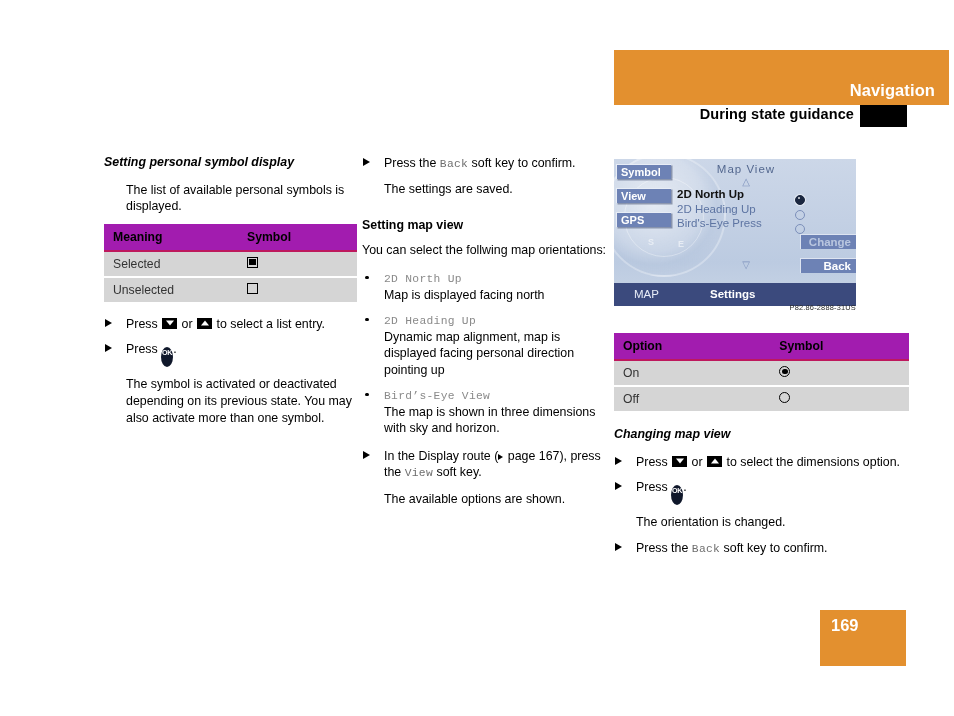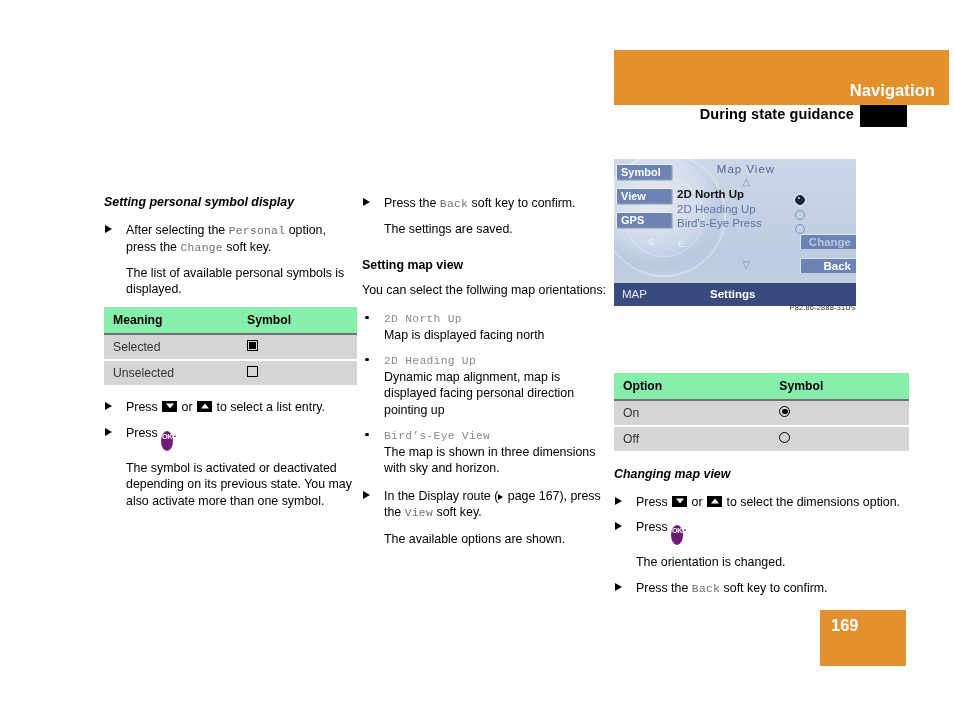--- a/index.html
+++ b/index.html
@@ -28,21 +28,21 @@
   }
   .hdr-sub-text{
     position:absolute;right:53px;top:1px;
     font-weight:bold;font-size:14.5px;color:#000;letter-spacing:.1px;
   }
   .hdr-blackbox{
     position:absolute;right:0px;top:0px;width:47px;height:22px;background:#000;
   }
 
   
-  .col{position:absolute;top:155px;margin-top:40px;}
+  .col{position:absolute;top:155px;}
   .col-1{left:104px;width:253px;}
   .col-2{left:362px;width:248px;}
   .col-3{left:614px;width:295px;}
 
   h3.sec{
     font-size:12.4px;font-weight:bold;font-style:italic;
     margin:0 0 11px 0;line-height:1.25;
   }
   h3.sec-plain{
     font-size:12.4px;font-weight:bold;font-style:normal;
@@ -86,35 +86,35 @@
     vertical-align:-1px;font-size:8px;margin:0 1px;
     position:relative;
   }
   .key .ar{
     position:absolute;left:50%;top:50%;transform:translate(-50%,-50%);
     width:0;height:0;
   }
   .key.down .ar{border-left:4px solid transparent;border-right:4px solid transparent;border-top:5px solid #fff;}
   .key.up .ar{border-left:4px solid transparent;border-right:4px solid transparent;border-bottom:5px solid #fff;}
   .okkey{
-    display:inline-block;background:#701a75;color:#fff;border-radius:50%;
+    display:inline-block;background:#0f172a;color:#fff;border-radius:50%;
     width:12px;height:20px;line-height:12px;text-align:center;
     font-size:7.2px;font-weight:bold;vertical-align:-2px;letter-spacing:-.3px;
   }
   .pgtri{
     display:inline-block;width:0;height:0;
     border-left:5px solid #000;border-top:3.6px solid transparent;
     border-bottom:3.6px solid transparent;vertical-align:0px;margin-right:1px;
   }
 
   
   table.tbl{border-collapse:collapse;width:100%;margin:3px 0 12px 0;}
   table.tbl th{
-    background:#86efac;text-align:left;font-size:12.2px;font-weight:bold;
-    padding:6px 0 6px 9px;border-bottom:2px solid #737373;
+    background:#a21caf;text-align:left;font-size:12.2px;font-weight:bold;
+    padding:6px 0 6px 9px;border-bottom:2px solid #be185d;
   }
   table.tbl td{
     background:#d5d5d5;text-align:left;font-size:12.2px;
     padding:5px 0 5px 9px;border-bottom:2px solid #ffffff;color:#333;
   }
   table.tbl .c2{width:47%;}
   .sq-sel{display:inline-block;width:9px;height:9px;border:1.6px solid #000;position:relative;}
   .sq-sel::after{content:"";position:absolute;inset:1.4px;background:#000;}
   .sq-un{display:inline-block;width:9px;height:9px;border:1.4px solid #000;}
   .rd-sel{display:inline-block;width:9px;height:9px;border:1.4px solid #000;border-radius:50%;position:relative;}
@@ -176,21 +176,21 @@
     position:absolute;right:0;width:56px;height:15px;
     background:#6d82b5;font-size:11.5px;font-weight:bold;
     line-height:15px;text-align:right;padding-right:5px;box-sizing:border-box;
     border-top:1px solid #dde4f1;border-left:1px solid #dde4f1;
   }
   .sk-change{top:75px;color:#b9c6df;}
   .sk-back{top:99px;color:#ffffff;}
   .shot-footer{
     position:absolute;left:0;right:0;bottom:0;height:23px;background:#3b4a7d;
   }
-  .shot-footer .f1{position:absolute;left:8px;top:5px;color:#e7ecf7;font-size:11.5px;}
+  .shot-footer .f1{position:absolute;left:20px;top:5px;color:#e7ecf7;font-size:11.5px;}
   .shot-footer .f2{position:absolute;left:96px;top:5px;color:#ffffff;font-size:11.5px;font-weight:bold;}
   .shot-cap{
     position:absolute;left:614px;top:303px;width:242px;text-align:right;
     font-family:"Liberation Sans", sans-serif;
     font-size:7.4px;color:#2a2a2a;letter-spacing:.2px;
   }
 
   
   .pgbox{
     position:absolute;left:820px;top:610px;width:86px;height:56px;background:#e3902f;
@@ -208,24 +208,20 @@
     <div class="hdr-title">Navigation</div>
   </div>
   <div class="hdr-sub">
     <div class="hdr-sub-text">During state guidance</div>
     <div class="hdr-blackbox"></div>
   </div>
 
   <div class="col col-1">
     <h3 class="sec">Setting personal symbol display</h3>
 
-    <div class="item">
-      <span class="tri"></span>
-      <p><span>After selecting the </span><span class="mono">Personal</span><span> option, press the </span><span class="mono">Change</span><span> soft key.</span></p>
-    </div>
 
     <div class="sub">
       <p>The list of available personal symbols is displayed.</p>
     </div>
 
     <table class="tbl">
       <tbody>
           <tr>
         <th>Meaning</th>
         <th class="c2">Symbol</th>

